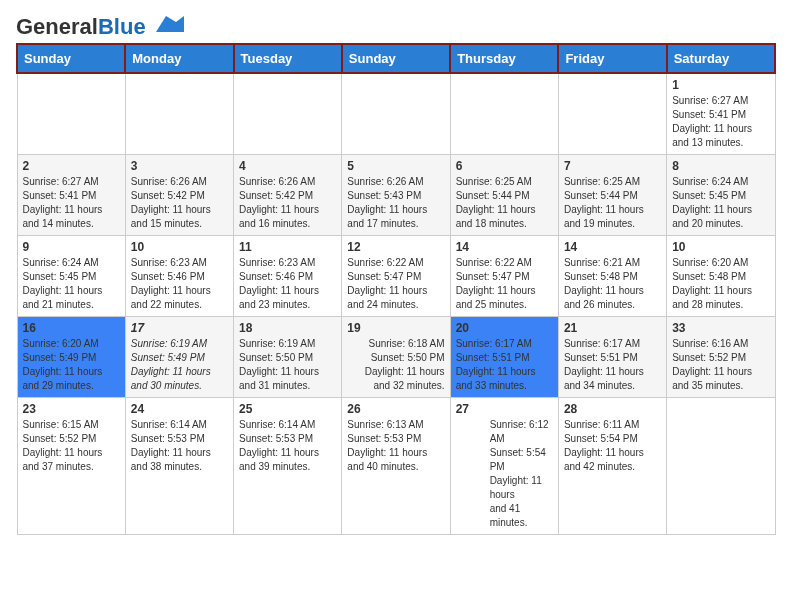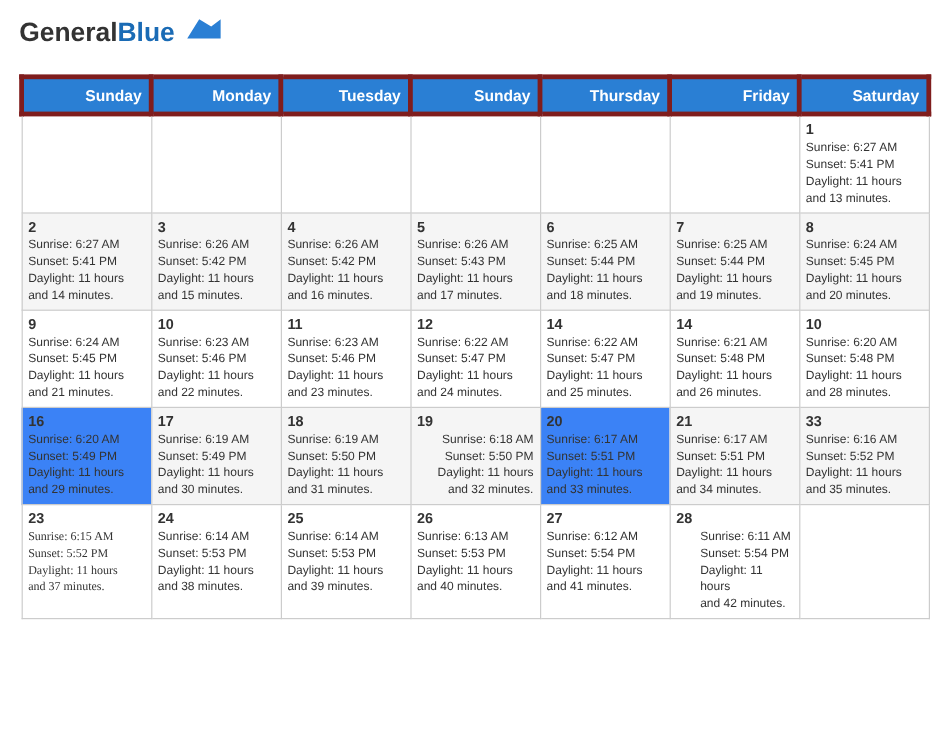--- a/index.html
+++ b/index.html
@@ -7,21 +7,21 @@
       font-family: Arial, sans-serif;
       background: #fff;
       width: 792px;
       min-height: 612px;
       padding: 16px;
     }
     .header {
       display: flex;
       justify-content: space-between;
       align-items: flex-start;
-      margin-bottom: 24px;
+      margin-bottom: 5px;
     }
     .logo {
       display: flex;
       flex-direction: column;
       align-items: flex-start;
     }
     .logo-text {
       font-size: 22px;
       font-weight: bold;
       color: #333;
@@ -47,22 +47,22 @@
       width: 100%;
       border-collapse: collapse;
       border: 1px solid #ccc;
     }
     .calendar th {
       background-color: #2a7fd4;
       color: #fff;
       font-size: 13px;
       font-weight: bold;
       padding: 6px 6px;
-      text-align: right;
-      border: 4px solid #7f1d1d;
+      text-align: left;
+      border: 2px solid #7f1d1d;
     }
     .calendar td {
       vertical-align: top;
       border: 1px solid #ccc;
       padding: 4px 5px;
       width: 108px;
       min-height: 90px;
       font-size: 10px;
       color: #333;
       background: #fff;
@@ -231,21 +231,21 @@
         </td>
       </tr>
       <tr style="background: rgb(245, 245, 245);">
         <td style="background: #3b82f6;">
           <span class="day-number">16</span>
           <div class="day-info" style="white-space: pre-line;">Sunrise: 6:20 AM
 Sunset: 5:49 PM
 Daylight: 11 hours
 and 29 minutes.</div>
         </td>
-        <td style="background: rgb(245, 245, 245);">
+        <td style="background: rgb(245, 245, 245); font-style: italic;">
           <span class="day-number">17</span>
           <div class="day-info" style="white-space: pre-line;">Sunrise: 6:19 AM
 Sunset: 5:49 PM
 Daylight: 11 hours
 and 30 minutes.</div>
         </td>
         <td style="background: rgb(245, 245, 245);">
           <span class="day-number">18</span>
           <div class="day-info" style="white-space: pre-line;">Sunrise: 6:19 AM
 Sunset: 5:50 PM
@@ -277,21 +277,21 @@
           <span class="day-number">33</span>
           <div class="day-info" style="white-space: pre-line;">Sunrise: 6:16 AM
 Sunset: 5:52 PM
 Daylight: 11 hours
 and 35 minutes.</div>
         </td>
       </tr>
       <tr>
         <td>
           <span class="day-number">23</span>
-          <div class="day-info" style="white-space: pre-line; font-family: Liberation Serif, serif;">Sunrise: 6:15 AM
+          <div class="day-info" style="white-space: pre-line;">Sunrise: 6:15 AM
 Sunset: 5:52 PM
 Daylight: 11 hours
 and 37 minutes.</div>
         </td>
         <td>
           <span class="day-number">24</span>
           <div class="day-info" style="white-space: pre-line;">Sunrise: 6:14 AM
 Sunset: 5:53 PM
 Daylight: 11 hours
 and 38 minutes.</div>
@@ -305,28 +305,28 @@
         </td>
         <td>
           <span class="day-number">26</span>
           <div class="day-info" style="white-space: pre-line;">Sunrise: 6:13 AM
 Sunset: 5:53 PM
 Daylight: 11 hours
 and 40 minutes.</div>
         </td>
         <td>
           <span class="day-number">27</span>
-          <div class="day-info" style="white-space: pre-line;">Sunrise: 6:12 AM
+          <div class="day-info" style="white-space: pre-line; margin-left: 34px;">Sunrise: 6:12 AM
 Sunset: 5:54 PM
 Daylight: 11 hours
 and 41 minutes.</div>
         </td>
         <td>
           <span class="day-number">28</span>
-          <div class="day-info" style="white-space: pre-line; margin-left: 20px;">Sunrise: 6:11 AM
+          <div class="day-info" style="white-space: pre-line;">Sunrise: 6:11 AM
 Sunset: 5:54 PM
 Daylight: 11 hours
 and 42 minutes.</div>
         </td>
         <td class="empty"></td>
       </tr>
     </tbody>
 </table>
 
 </body></html>

